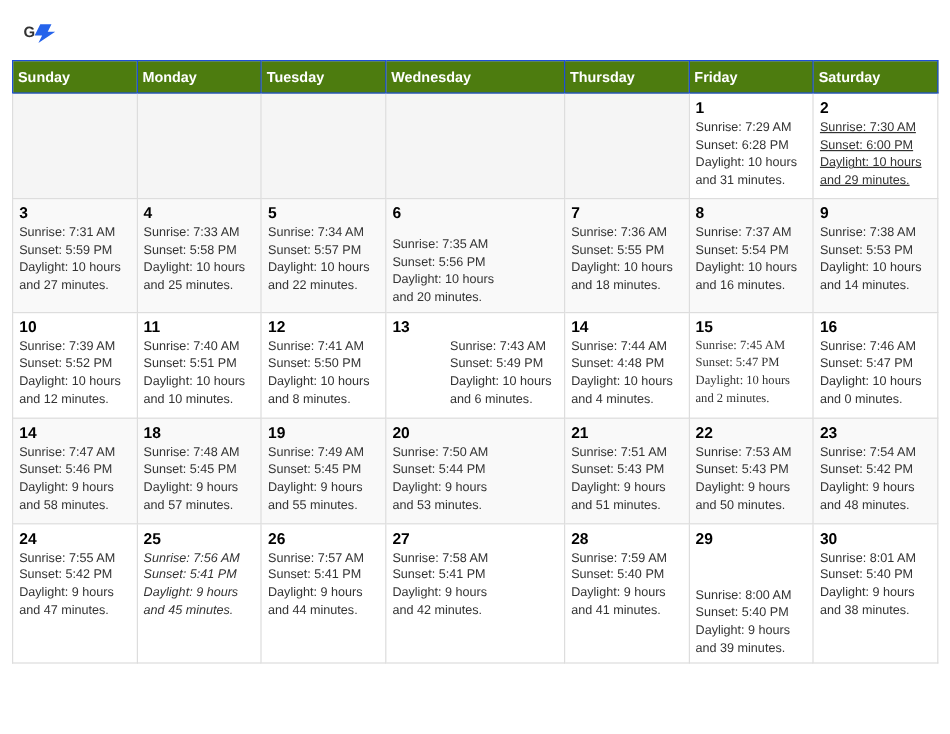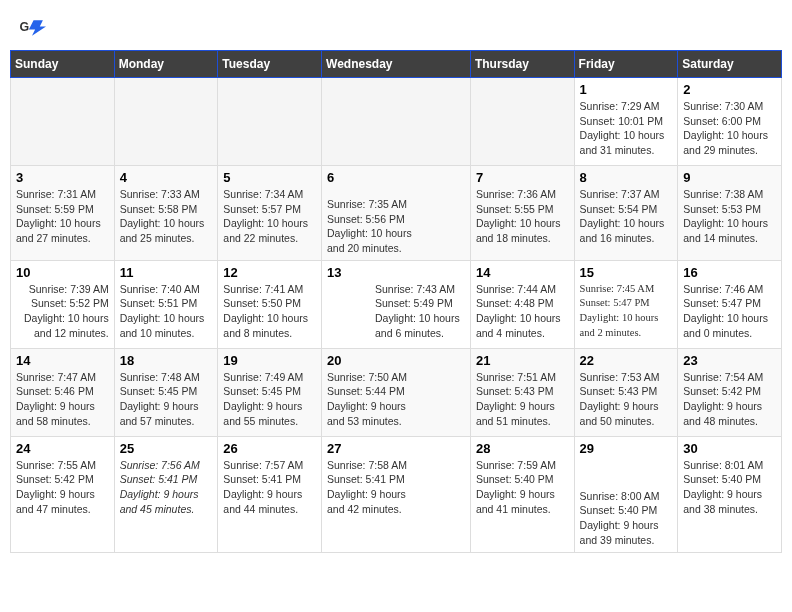--- a/index.html
+++ b/index.html
@@ -54,21 +54,21 @@
     .location {
       font-size: 15px;
       color: #555;
     }
     .calendar {
       width: 100%;
       border-collapse: collapse;
       font-size: 11px;
     }
     .calendar th {
-      background-color: #404040;
+      background-color: #4d7c0f;
       color: #fff;
       padding: 6px 4px;
       text-align: left;
       font-size: 12px;
       font-weight: bold;
       border: 1px solid #1d4ed8;
     }
     .calendar td {
       border: 1px solid #ddd;
       vertical-align: top;
@@ -133,27 +133,27 @@
   <tbody id="calendar-body">
       <tr class="week-row">
         <td class="empty-cell"></td>
         <td class="empty-cell"></td>
         <td class="empty-cell"></td>
         <td class="empty-cell"></td>
         <td class="empty-cell"></td>
         <td>
           <span class="day-number">1</span>
           <div class="day-info" style="white-space: pre-line;">Sunrise: 7:29 AM
-Sunset: 10:01 PM
+Sunset: 6:28 PM
 Daylight: 10 hours
 and 31 minutes.</div>
         </td>
         <td>
           <span class="day-number">2</span>
-          <div class="day-info" style="white-space: pre-line;">Sunrise: 7:30 AM
+          <div class="day-info" style="white-space: pre-line; text-decoration: underline;">Sunrise: 7:30 AM
 Sunset: 6:00 PM
 Daylight: 10 hours
 and 29 minutes.</div>
         </td>
       </tr>
       <tr class="week-row">
         <td>
           <span class="day-number">3</span>
           <div class="day-info" style="white-space: pre-line;">Sunrise: 7:31 AM
 Sunset: 5:59 PM
@@ -199,21 +199,21 @@
           <span class="day-number">9</span>
           <div class="day-info" style="white-space: pre-line;">Sunrise: 7:38 AM
 Sunset: 5:53 PM
 Daylight: 10 hours
 and 14 minutes.</div>
         </td>
       </tr>
       <tr class="week-row">
         <td>
           <span class="day-number">10</span>
-          <div class="day-info" style="white-space: pre-line; text-align: right;">Sunrise: 7:39 AM
+          <div class="day-info" style="white-space: pre-line;">Sunrise: 7:39 AM
 Sunset: 5:52 PM
 Daylight: 10 hours
 and 12 minutes.</div>
         </td>
         <td>
           <span class="day-number">11</span>
           <div class="day-info" style="white-space: pre-line;">Sunrise: 7:40 AM
 Sunset: 5:51 PM
 Daylight: 10 hours
 and 10 minutes.</div>

